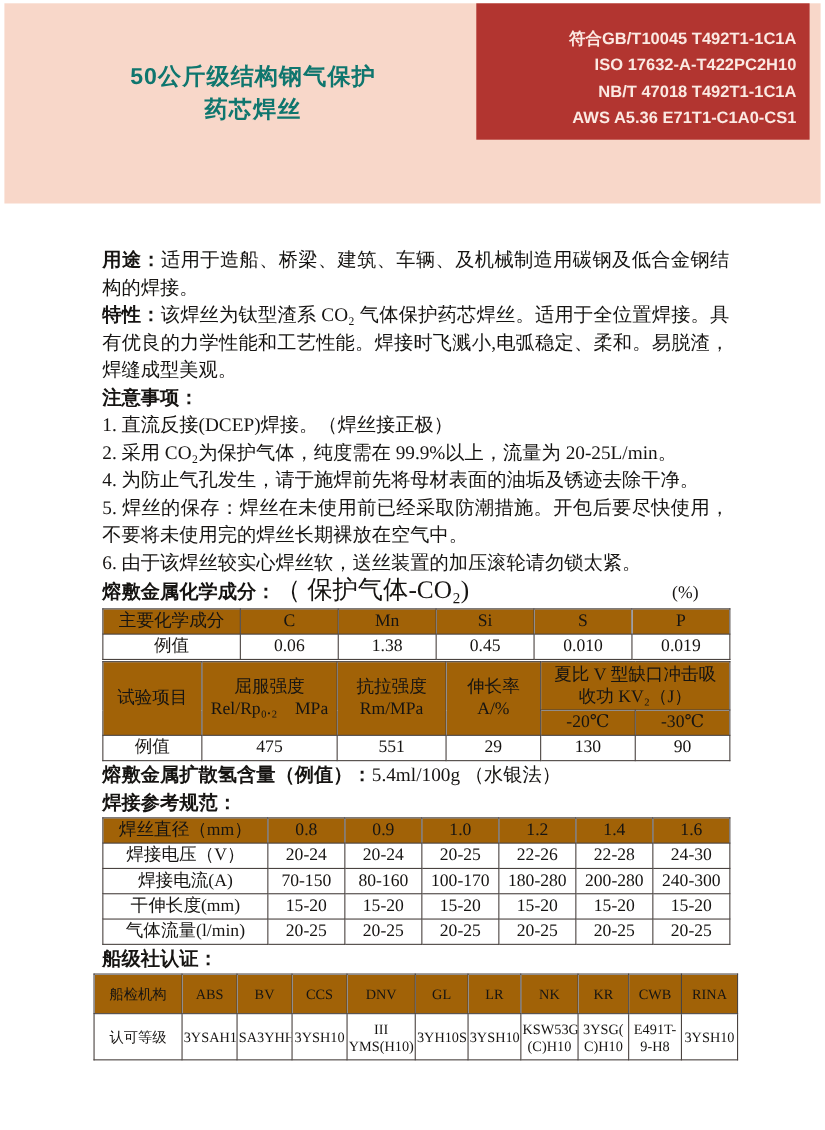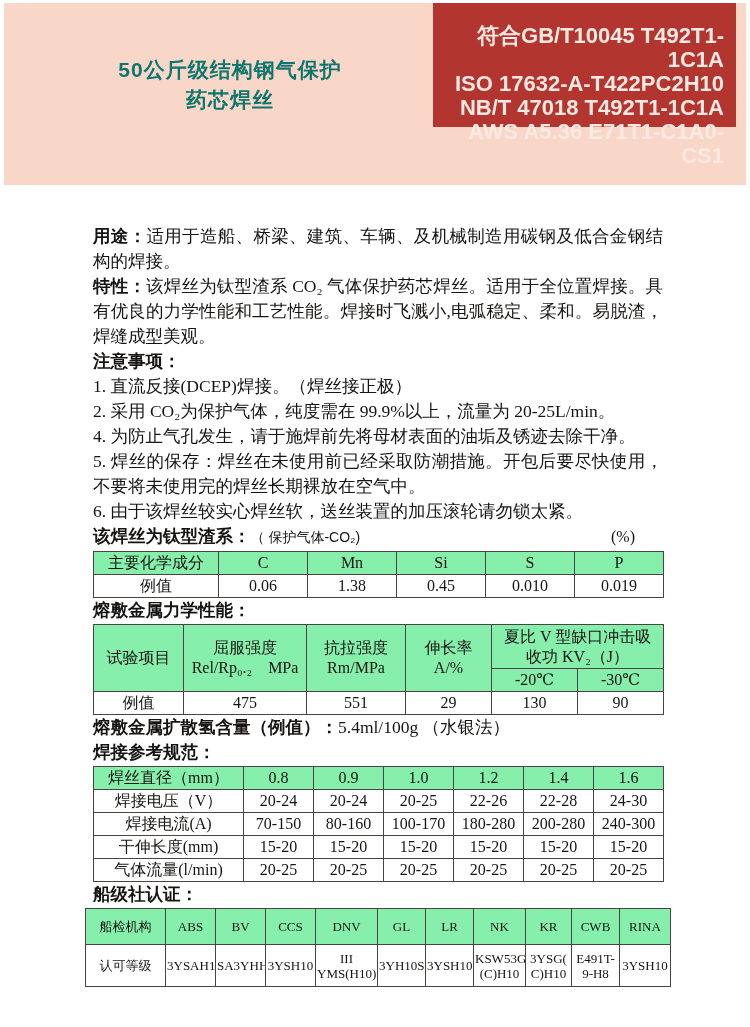--- a/index.html
+++ b/index.html
@@ -12,41 +12,41 @@
   .band { position:absolute; left:4px; top:3px; width:742px; height:182px; background:#f8d7c9; }
   .product-title {
     position:absolute; left:38px; top:52px; width:376px; text-align:center;
     font-family:"Liberation Sans","DejaVu Sans",sans-serif; font-weight:bold;
     font-size:21px; line-height:30px; color:#0f766e; letter-spacing:1px;
   }
   .std-box {
     position:absolute; left:429px; top:0; width:303px; height:124px; background:#b23530;
     color:#fbe9e2; text-align:right; padding:21px 12px 0 8px;
     font-family:"Liberation Sans","DejaVu Sans",sans-serif; font-weight:bold;
-    font-size:22px; line-height:24px;
+    font-size:15px; line-height:24px;
   }
   
   .content { position:absolute; left:93px; top:224px; width:570px; }
   .para { font-size:17.5px; line-height:25px; text-align:justify; }
   .lbl { font-family:Liberation Sans, sans-serif; font-weight:bold; }
   .sec  { font-family:"Liberation Sans","DejaVu Sans",sans-serif; font-weight:bold;
           font-size:17.5px; line-height:25px; }
   .note { font-size:17.5px; line-height:25px; text-align:justify; }
   .heading-row { display:flex; justify-content:space-between; align-items:baseline; line-height:25px; }
   .heading-row .unit { font-family:"Liberation Serif","DejaVu Serif",serif; font-weight:normal;
           font-size:16px; padding-right:28px; }
-  .plain { font-family:Liberation Sans, sans-serif; font-weight:normal; font-size:14px; }
+  .plain { font-family:Liberation Serif, serif; font-weight:normal; font-size:23px; }
   
   table { border-collapse:collapse; table-layout:fixed; }
   td {
     border:1px solid #4a4340; text-align:center; vertical-align:middle;
     font-size:16px; line-height:20px; padding:1px 2px; background:#ffffff;
     overflow:hidden;
   }
-  tr.hdr td { background:#86efac; }
+  tr.hdr td { background:#a16207; }
   .pre { white-space:pre-line; }
   .tbl { width:570px; }
   .chem td { height:22px; }
   .mech td { height:22px; }
   .mech tr.main td { height:44px; }
   .weld td { height:22px; }
   .ship { width:585px; margin-left:-8px; }
   .ship td { font-size:13px; line-height:15px; height:36px; padding:1px 1px; }
   .ship tr.vals td { height:42px; } .mt1 { margin-top:1px; }
 </style>
@@ -75,21 +75,21 @@
     <p class="para"><span class="lbl">特性：</span><span>该焊丝为钛型渣系 CO₂ 气体保护药芯焊丝。适用于全位置焊接。具有优良的力学性能和工艺性能。焊接时飞溅小,电弧稳定、柔和。易脱渣，焊缝成型美观。</span></p>
 
     <div class="sec">注意事项：</div>
     <div class="note">1. 直流反接(DCEP)焊接。（焊丝接正极）</div>
     <div class="note">2. 采用 CO₂为保护气体，纯度需在 99.9%以上，流量为 20-25L/min。</div>
     <div class="note">4. 为防止气孔发生，请于施焊前先将母材表面的油垢及锈迹去除干净。</div>
     <div class="note">5. 焊丝的保存：焊丝在未使用前已经采取防潮措施。开包后要尽快使用，不要将未使用完的焊丝长期裸放在空气中。</div>
     <div class="note">6. 由于该焊丝较实心焊丝软，送丝装置的加压滚轮请勿锁太紧。</div>
 
     <div class="sec heading-row">
-      <span><span>该焊丝为钛型渣系：</span><span class="plain">（ 保护气体-CO₂)</span></span>
+      <span><span>熔敷金属化学成分：</span><span class="plain">（ 保护气体-CO₂)</span></span>
       <span class="unit">(%)</span>
     </div>
 
     <table class="tbl chem mt1">
       <colgroup>
           <col style="width:125px">
           <col style="width:89px">
           <col style="width:89px">
           <col style="width:89px">
           <col style="width:89px">
@@ -108,21 +108,20 @@
         <td>例值</td>
         <td>0.06</td>
         <td>1.38</td>
         <td>0.45</td>
         <td>0.010</td>
         <td>0.019</td>
       </tr>
     </tbody>
       </table>
 
-    <div class="sec">熔敷金属力学性能：</div>
 
     <table class="tbl mech mt1">
       <colgroup>
           <col style="width:90px">
           <col style="width:123px">
           <col style="width:99px">
           <col style="width:86px">
           <col style="width:86px">
           <col style="width:86px">
         </colgroup>

